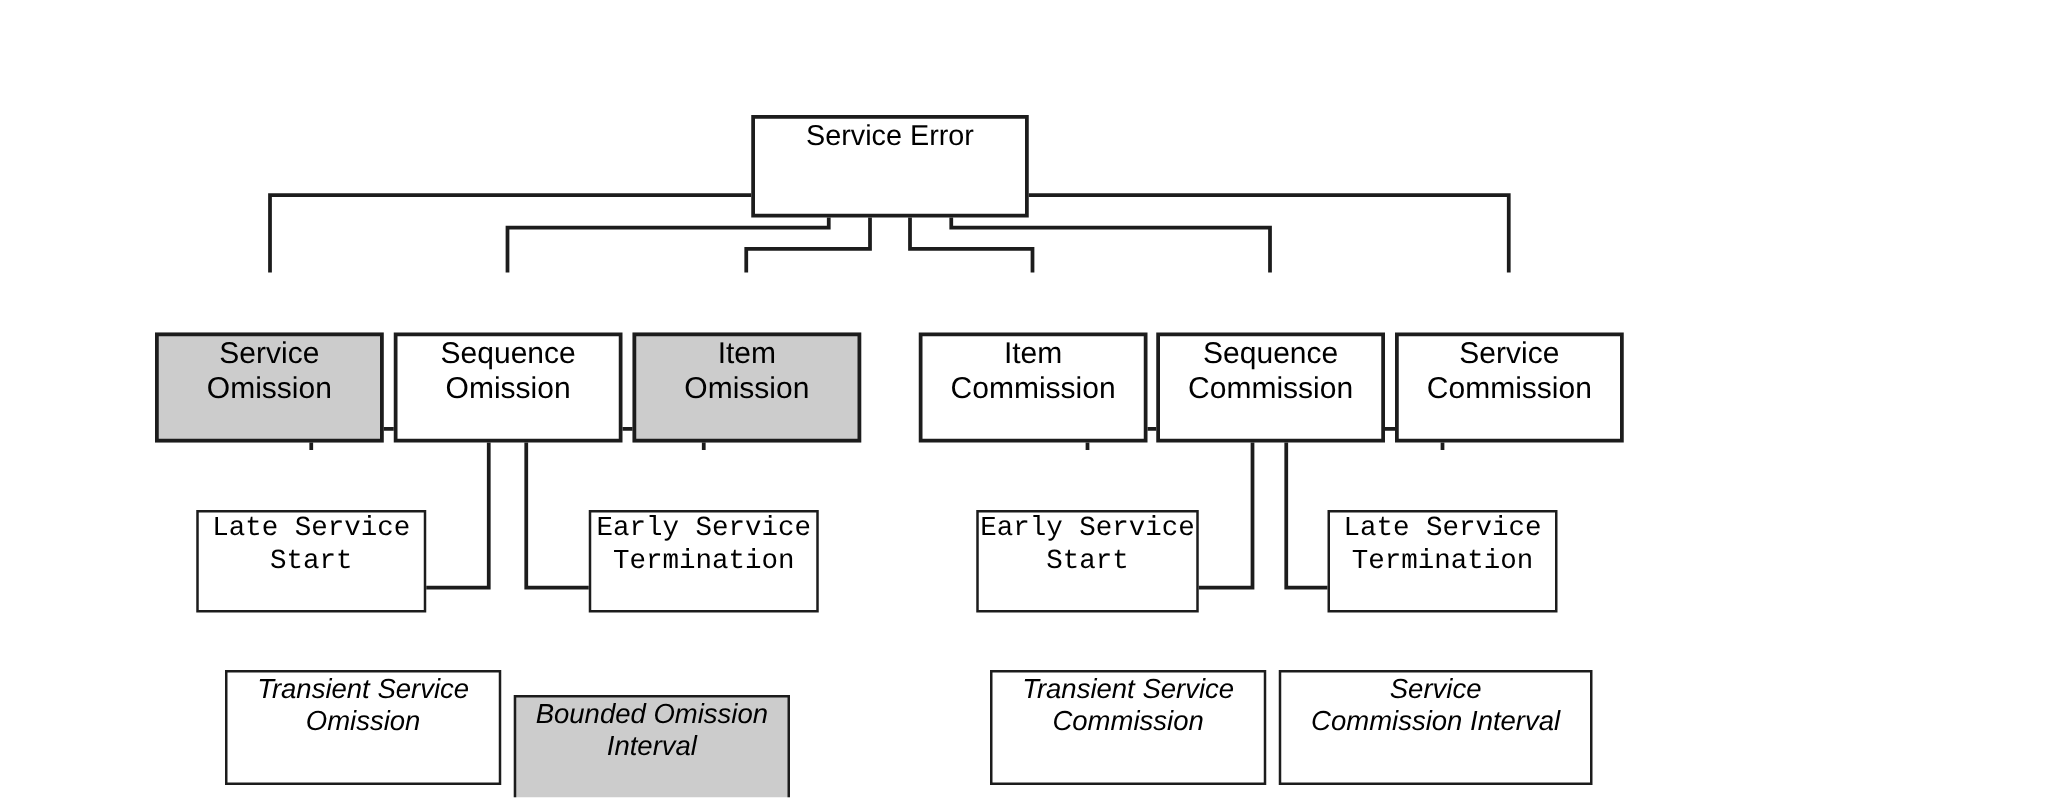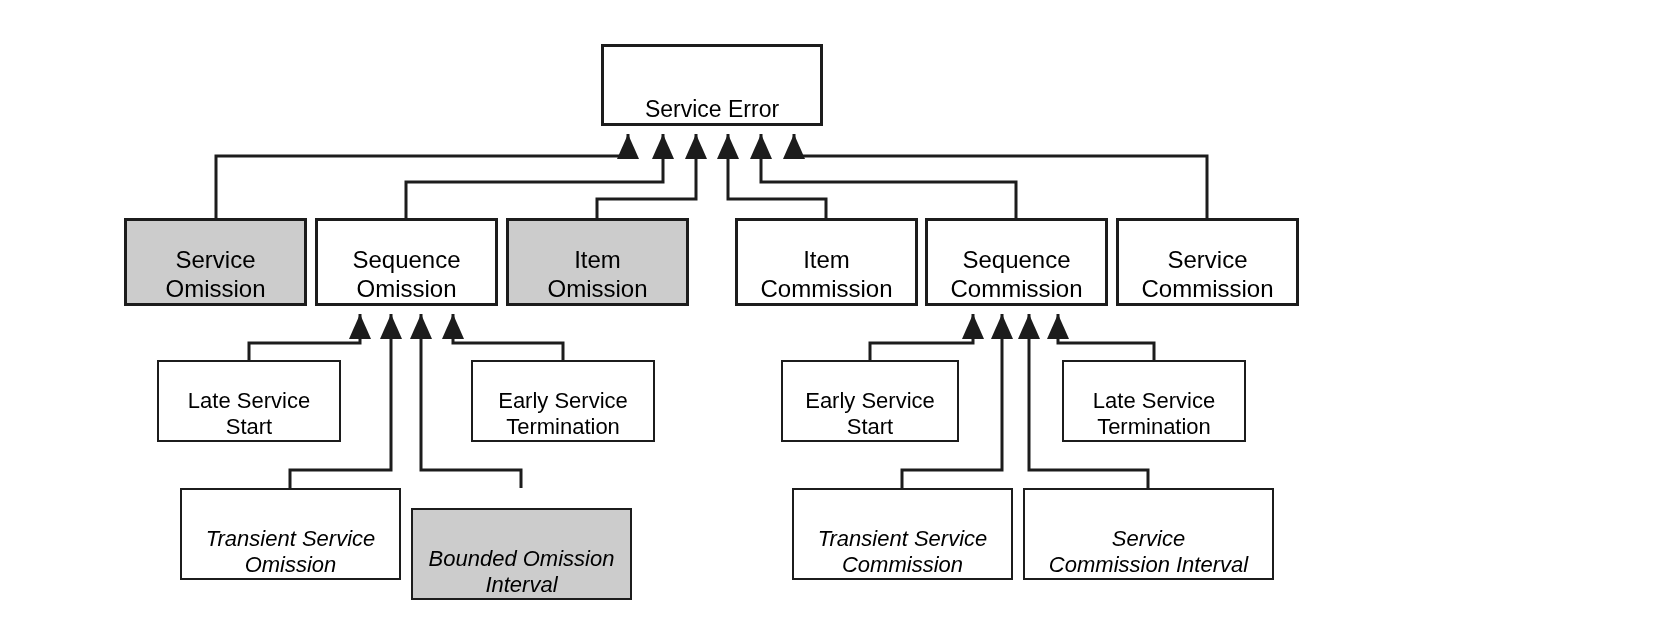--- a/index.html
+++ b/index.html
@@ -23,41 +23,43 @@
     left: 0;
     top: 0;
     width: 1656px;
     height: 638px;
     pointer-events: none;
   }
   .node {
     position: absolute;
     box-sizing: border-box;
     display: flex;
-    align-items: flex-end;
+    align-items: flex-start;
     justify-content: center;
     text-align: center;
     color: #000000;
     background: #ffffff;
     border: 2px solid #1c1c1c;
     line-height: 1.18;
     white-space: pre-line;
     z-index: 2;
+    margin-top: 48px;
   }
   .node.lvl-root {
     border-width: 3px;
     font-size: 23px;
   }
   .node.lvl-1 {
     border-width: 3px;
     font-size: 24px;
   }
   .node.lvl-2 {
     border-width: 2px;
     font-size: 22px;
+    font-family: Liberation Mono, monospace;
   }
   .node.lvl-3 {
     border-width: 2px;
     font-size: 22px;
     font-style: italic;
   }
   .node.shaded {
     background: #cccccc;
   }
 </style>

